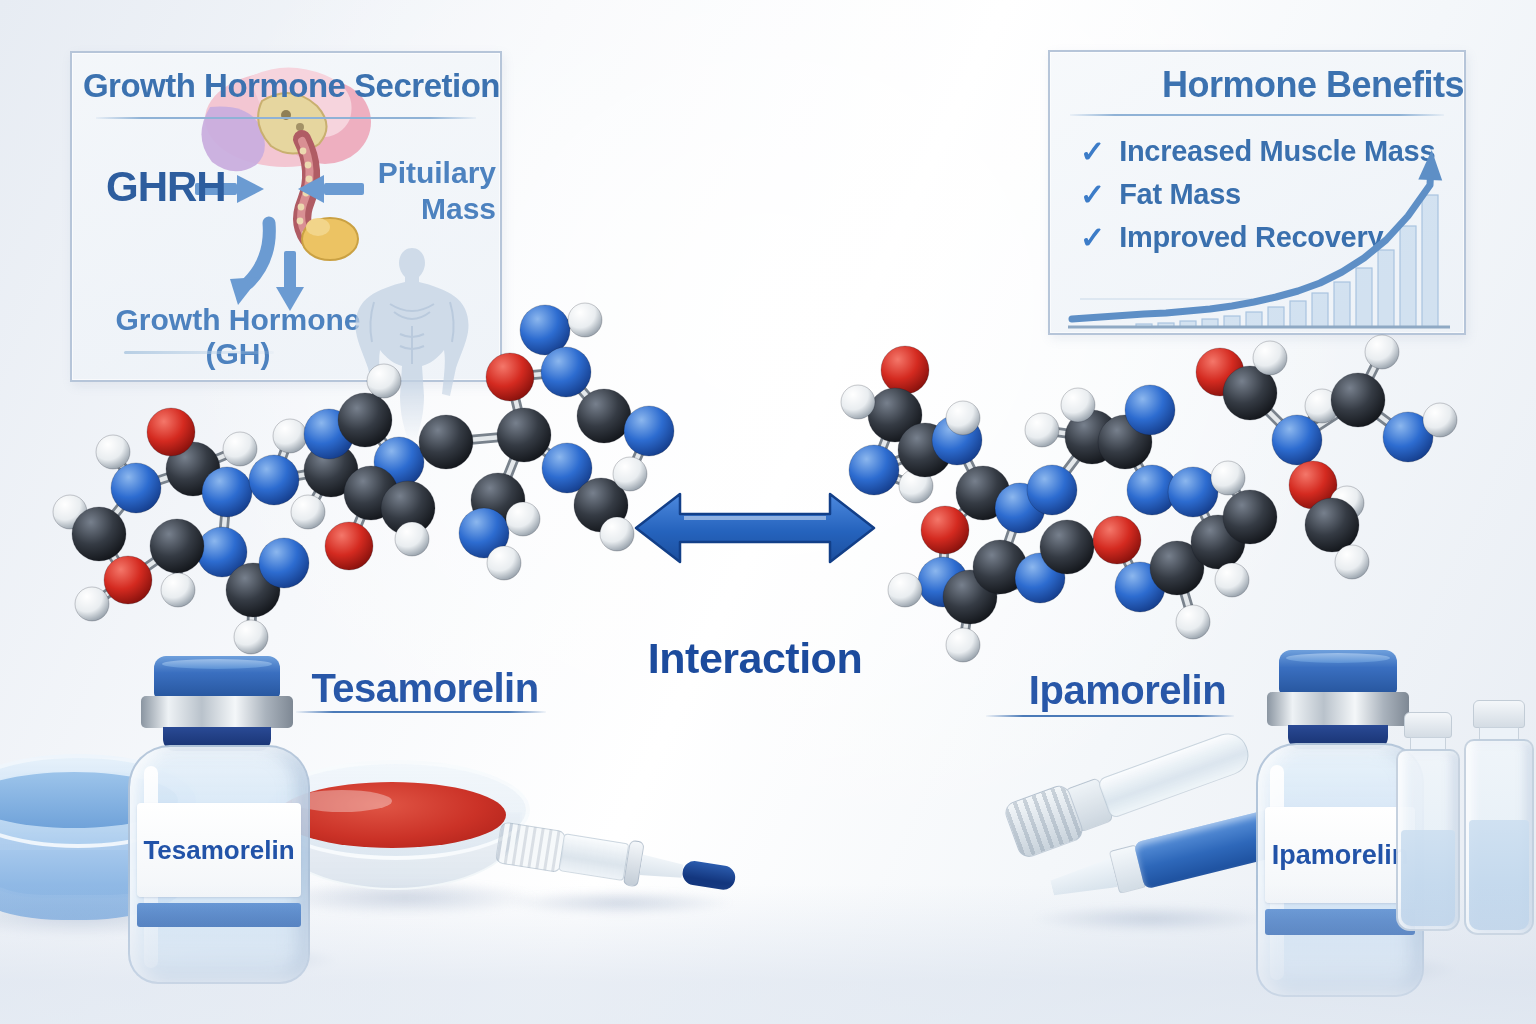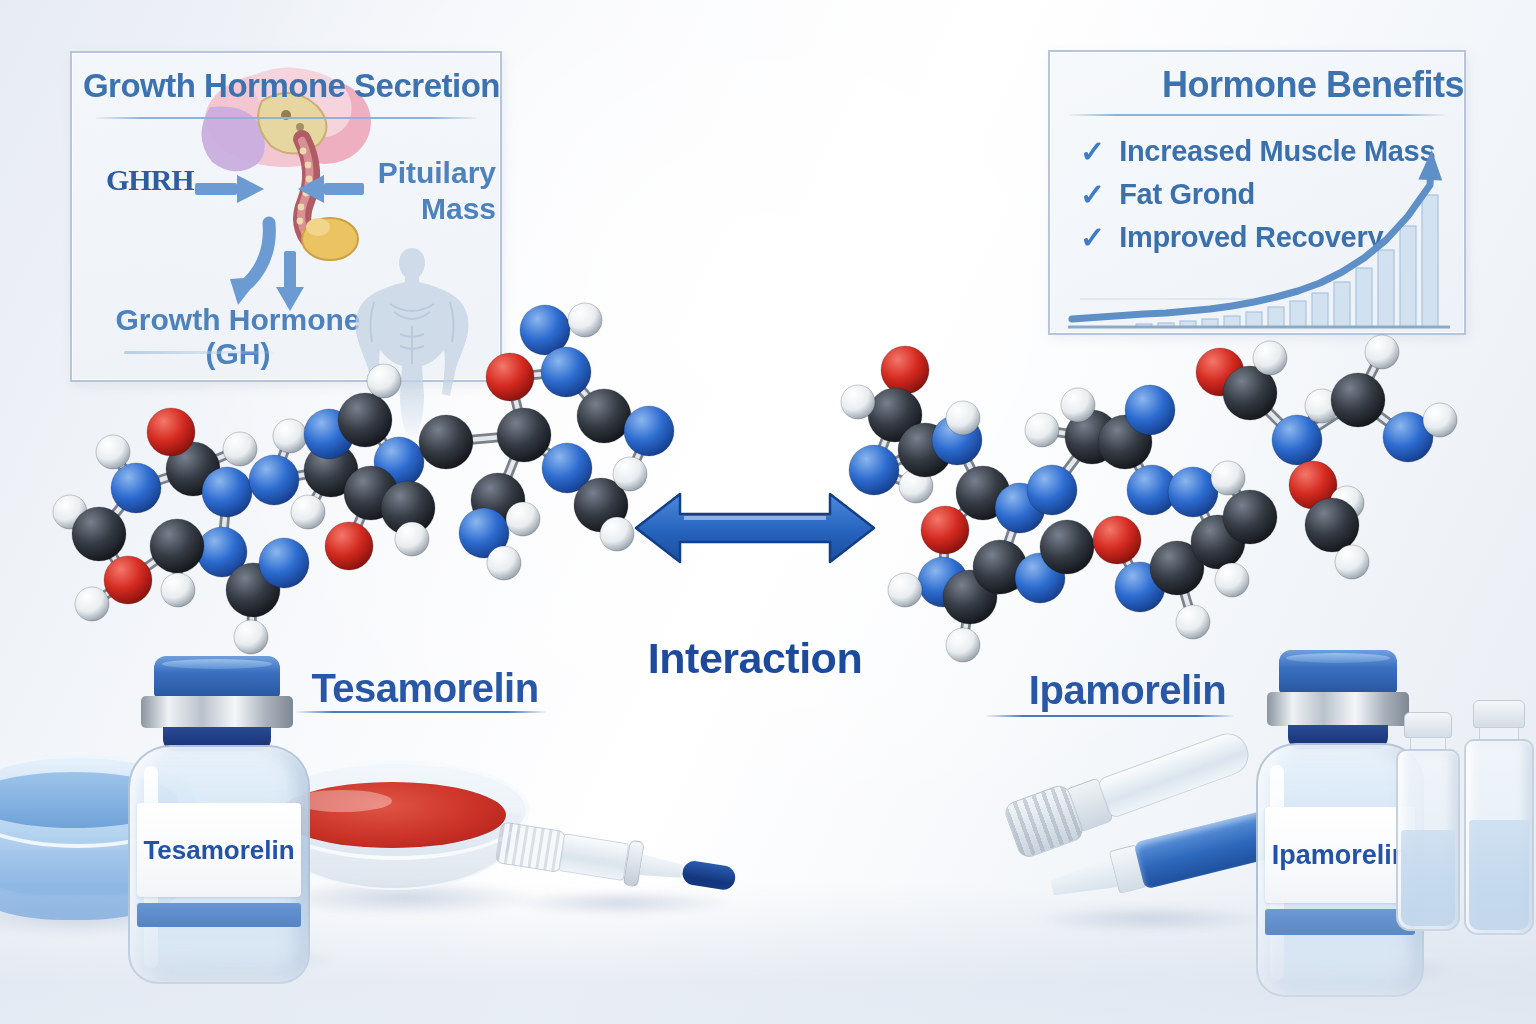--- a/index.html
+++ b/index.html
@@ -17,22 +17,22 @@
     box-shadow:inset 0 0 0 1px rgba(255,255,255,.6),2px 4px 10px rgba(120,140,170,.12);}
   #panel-left{left:70px;top:51px;width:428px;height:327px;}
   #panel-right{left:1048px;top:50px;width:414px;height:281px;}
   .panel-title{position:absolute;left:0;right:0;top:14px;text-align:right;
     font-weight:700;color:var(--panel_title,#3c72b0);letter-spacing:-.5px;}
   #panel-left .panel-title{font-size:33px;}
   #panel-right .panel-title{font-size:36px;top:12px;}
   .title-rule{position:absolute;height:2px;background:linear-gradient(90deg,rgba(143,178,214,.1),#8fb2d6 12%,#8fb2d6 88%,rgba(143,178,214,.1));}
   #panel-left .title-rule{left:24px;right:24px;top:64px;}
   #panel-right .title-rule{left:20px;right:20px;top:62px;}
-  .ghrh{position:absolute;left:34px;top:110px;font-size:30px;font-weight:800;
-    color:var(--ghrh_blue,#2d5d9e);letter-spacing:-1px;font-family:Liberation Serif, serif;}
+  .ghrh{position:absolute;left:34px;top:110px;font-size:42px;font-weight:800;
+    color:var(--ghrh_blue,#2d5d9e);letter-spacing:-1px;}
   .pit-label{position:absolute;left:274px;top:102px;width:150px;text-align:right;
     font-size:30px;font-weight:700;color:var(--label_blue,#4d82bf);line-height:36px;}
   .gh-label{position:absolute;left:16px;top:250px;width:300px;text-align:center;
     font-size:30px;font-weight:700;color:var(--label_blue,#4d82bf);}
   .gh-rule{position:absolute;left:52px;top:298px;width:150px;height:3px;
     background:linear-gradient(90deg,#b7cee4,rgba(183,206,228,.1));border-radius:2px;}
   .benefit-list{position:absolute;left:30px;top:78px;}
   .benefit-item{display:flex;align-items:center;height:43px;}
   .benefit-check{font-size:30px;font-weight:800;color:var(--check_blue,#3c7cc8);margin-right:14px;}
   .benefit-label{font-size:29px;font-weight:700;color:var(--benefit_text,#3a70ae);letter-spacing:-.3px;}
@@ -170,21 +170,21 @@
   <div class="panel" id="panel-right">
     <div class="panel-title">Hormone Benefits</div>
     <div class="title-rule"></div>
     <div class="benefit-list">
       <div class="benefit-item">
         <span class="benefit-check">✓</span>
         <span class="benefit-label">Increased Muscle Mass</span>
       </div>
       <div class="benefit-item">
         <span class="benefit-check">✓</span>
-        <span class="benefit-label">Fat Grond</span>
+        <span class="benefit-label">Fat Mass</span>
       </div>
       <div class="benefit-item">
         <span class="benefit-check">✓</span>
         <span class="benefit-label">Improved Recovery</span>
       </div>
     </div>
     <svg id="benefit-chart" class="panel-svg" viewBox="0 0 414 281">
         <line x1="30" y1="247" x2="210" y2="247" stroke="#dde7f1" stroke-width="2"></line>
         <rect x="86" y="272" width="16" height="3" fill="rgba(176,203,230,.45)" stroke="#a9c4e0" stroke-width="1.2"></rect>
         <rect x="108" y="271" width="16" height="4" fill="rgba(176,203,230,.45)" stroke="#a9c4e0" stroke-width="1.2"></rect>

